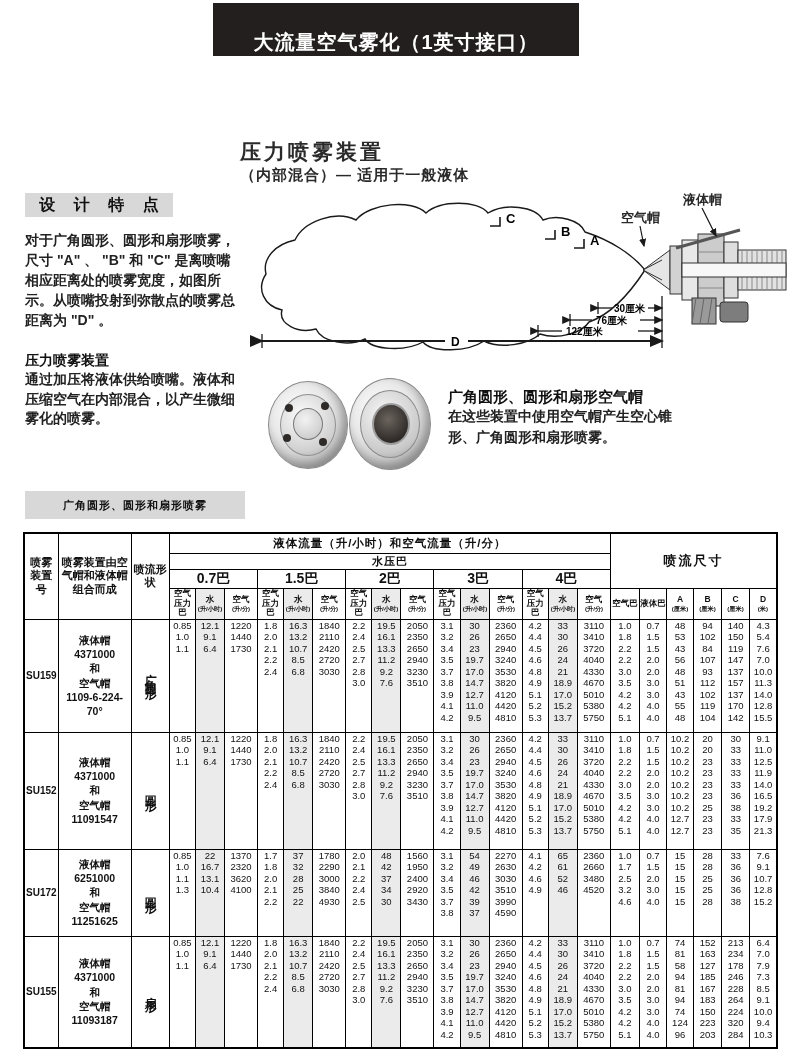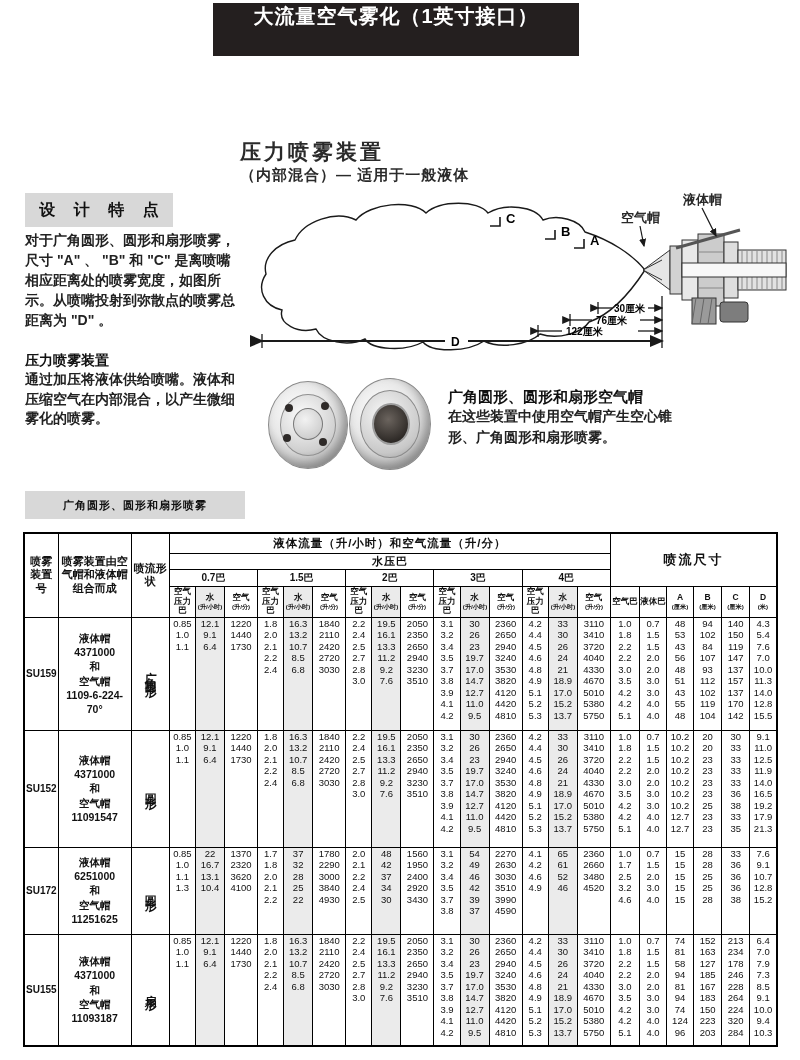--- a/index.html
+++ b/index.html
@@ -2,31 +2,31 @@
 <html><head>
 <meta charset="utf-8">
 <style>
   html,body{margin:0;padding:0;background:#fff;}
   #page{position:relative;width:800px;height:1060px;background:#fff;overflow:hidden;
         font-family:"Liberation Sans",sans-serif;color:#1a1a1a;}
   .abs{position:absolute;}
 
   
   .banner{left:213px;top:3px;width:366px;height:53px;background:#241f1f;color:#fff;
-          display:flex;align-items:flex-start;justify-content:center;
+          display:flex;align-items:flex-end;justify-content:center;
           font-size:20px;font-weight:bold;letter-spacing:1px;}
 
   
   .h-title{left:239px;top:90px;font-size:38px;font-weight:bold;letter-spacing:3px;color:#161210;}
   .h-sub{left:240px;top:138px;font-size:21px;font-weight:600;letter-spacing:3px;color:#2a2a2a;}
   .h-note{left:240px;top:166px;font-size:15px;font-weight:600;letter-spacing:1px;color:#2a2a2a;}
 
   
   .gray-head{background:#d8d8d8;color:#111;font-weight:bold;display:flex;align-items:center;justify-content:center;}
-  .design-head{left:25px;top:193px;width:148px;height:34px;font-size:16px;letter-spacing:7px;padding-left:7px;box-sizing:border-box;}
+  .design-head{left:25px;top:193px;width:148px;height:24px;font-size:16px;letter-spacing:7px;padding-left:7px;box-sizing:border-box;}
   .design-p1{left:25px;top:230px;width:214px;font-size:14px;font-weight:600;line-height:1.43;color:#222;}
   .design-sub{left:25px;top:352px;font-size:14px;font-weight:bold;color:#111;}
   .design-p2{left:25px;top:370px;width:216px;font-size:14px;font-weight:600;line-height:1.4;color:#222;}
 
   
   .caps-title{left:448px;top:388px;width:230px;font-size:15px;font-weight:bold;color:#111;}
   .caps-body{left:448px;top:406px;width:225px;font-size:14px;font-weight:600;line-height:1.5;color:#222;}
 
   
   .cap{border-radius:50%;background:radial-gradient(circle at 38% 35%,#ffffff 0%,#e8e8e8 40%,#b5b5b5 80%,#8c8c8c 100%);
@@ -43,21 +43,21 @@
   
   .section-head{left:25px;top:491px;width:220px;height:28px;font-size:11px;letter-spacing:1px;}
 
   
   table.spec{position:absolute;left:23px;top:532px;width:755px;border-collapse:collapse;
              table-layout:fixed;border:2px solid #000;font-family:"Liberation Sans",sans-serif;}
   table.spec th,table.spec td{border:1px solid #000;padding:0;margin:0;overflow:hidden;}
   table.spec th{font-weight:600;color:#111;background:#fff;margin-top:28px;}
   .th-span{font-size:11.5px;letter-spacing:1px;}
   .th-wp{font-size:11px;letter-spacing:1px;}
-  .th-group{font-size:10px;}
+  .th-group{font-size:14px;}
   .th-sub{font-size:8.5px;line-height:1.12;font-weight:600;vertical-align:middle;}
   .th-sub .unit{display:block;font-size:6.5px;font-weight:600;transform:scale(.95);}
   .th-left{font-size:11px;line-height:1.25;vertical-align:middle;}
   .th-dims{font-size:13px;letter-spacing:2px;}
   .shade{background:#ebebeb !important;}
   td.c-num{font-size:9.5px;line-height:11.5px;text-align:center;vertical-align:top;padding-top:3px;white-space:pre-line;color:#111;}
   td.c-id{font-size:10px;font-weight:bold;text-align:center;vertical-align:middle;color:#111;}
   td.c-combo{font-size:10.5px;font-weight:600;text-align:center;vertical-align:middle;line-height:1.35;white-space:pre-line;color:#111;}
   td.c-shape{text-align:center;vertical-align:middle;}
   td.c-shape .vert{writing-mode:vertical-rl;font-size:12px;font-weight:600;letter-spacing:5px;color:#111;}

